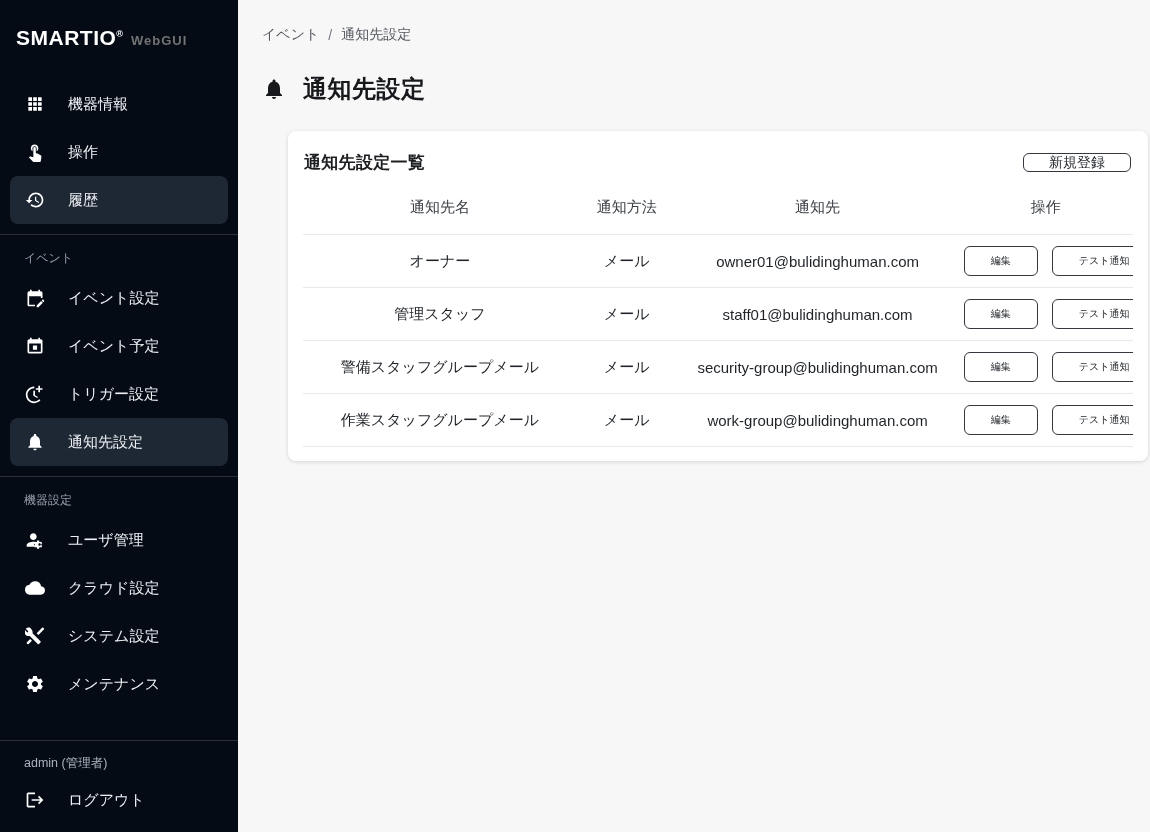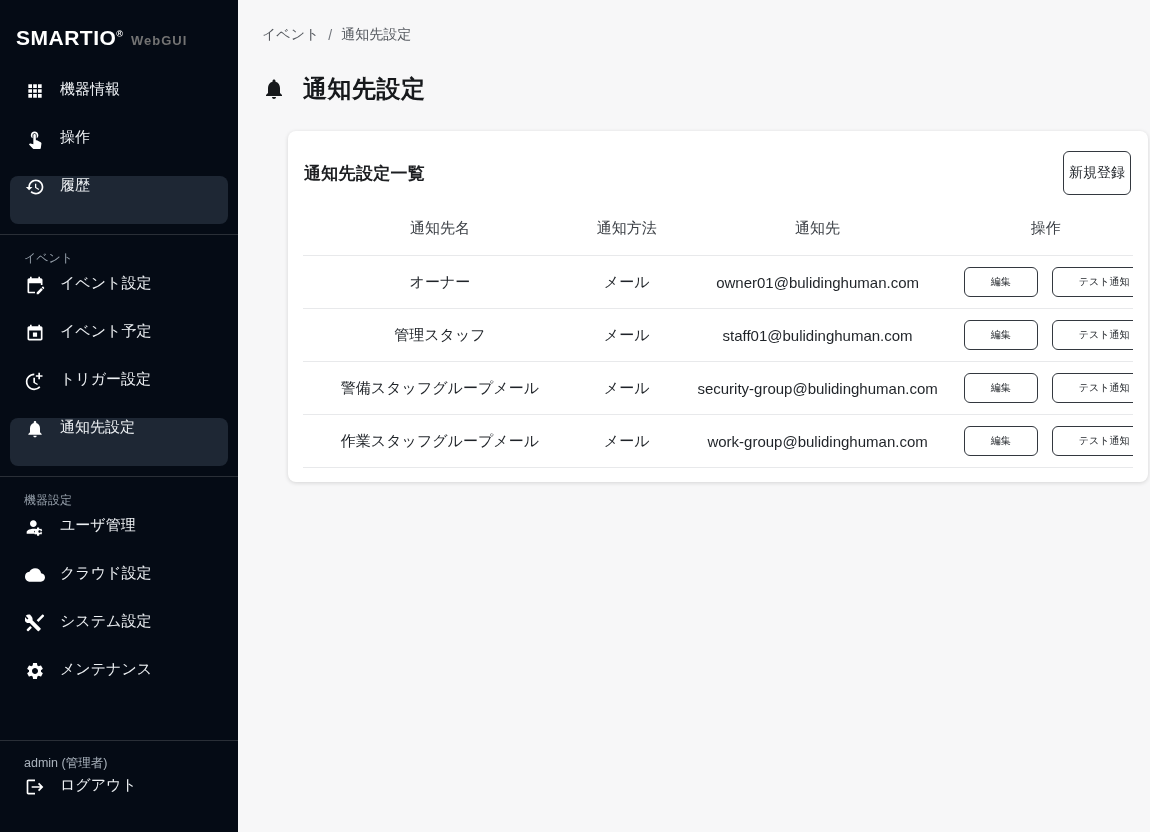--- a/index.html
+++ b/index.html
@@ -18,21 +18,21 @@
     color: #eef1f4;
     display: flex; flex-direction: column;
   }
   .logo { height: 64px; display: flex; align-items: baseline; padding: 26px 16px 0 16px; white-space: nowrap; }
   .logo .brand { font-size: 21px; font-weight: 800; letter-spacing: .5px; color: #fff; }
   .logo .reg { font-size: 9px; font-weight: 700; vertical-align: super; position: relative; top: -8px; color: #fff; }
   .logo .suffix { font-size: 13px; font-weight: 700; margin-left: 8px; letter-spacing: 1px; color: #737373; }
 
   .nav { display: flex; flex-direction: column; flex: 1; padding-bottom: 8px; }
   .nav-item {
-    height: 48px; display: flex; align-items: flex-start; gap: 14px;
+    height: 48px; display: flex; align-items: center; gap: 22px;
     margin: 0 10px; padding: 0 10px 0 14px;
     border-radius: 8px; font-size: 15px; color: #eef1f4; cursor: pointer;
   }
   .nav-item.active { background: var(--sidebar-active-bg, #1e2734); }
   .nav-item .icon { width: 22px; height: 22px; display: inline-flex; align-items: center; justify-content: center; flex: none; }
   .nav-item .icon svg { width: 20px; height: 20px; fill: #fff; }
   .nav-section-label { font-size: 12px; color: #96a0ab; padding: 15px 0 7px 24px; }
   .nav-divider { border: none; border-top: 1px solid rgba(255,255,255,.15); margin-top: 10px; }
   .nav-bottom { margin-top: auto; }
   .account-label { font-size: 12.5px; color: #aab3bd; padding: 14px 0 4px 24px; }
@@ -52,21 +52,21 @@
     border-radius: 8px; box-shadow: 0 1px 4px rgba(0,0,0,.14);
     padding: 20px 15px 14px 15px;
     margin-left: 26px;
   }
   .card-header { display: flex; justify-content: space-between; align-items: center; padding: 0 2px 0 1px; }
   .card-title { font-size: 17px; font-weight: 700; color: #1c1e21; letter-spacing: .3px; }
   .btn {
     background: #fff; border: 1px solid #33383f; border-radius: 6px;
     color: #1f2328; font-family: inherit; cursor: pointer;
   }
-  .btn-new { font-size: 14px; height: 44px; padding: 0 5px; }
+  .btn-new { font-size: 14px; height: 19px; padding: 0 25px; }
 
   table.dest-table { width: 100%; border-collapse: collapse; margin-top: 10px; table-layout: fixed; }
   .dest-table th {
     font-weight: 400; font-size: 15px; color: #3c4046;
     padding: 14px 0 17px; text-align: center;
     border-bottom: 1px solid var(--divider, #e8e9eb);
   }
   .dest-table td {
     font-size: 15px; color: #1f2328; height: 53px; text-align: center;
     border-bottom: 1px solid var(--divider, #e8e9eb);

